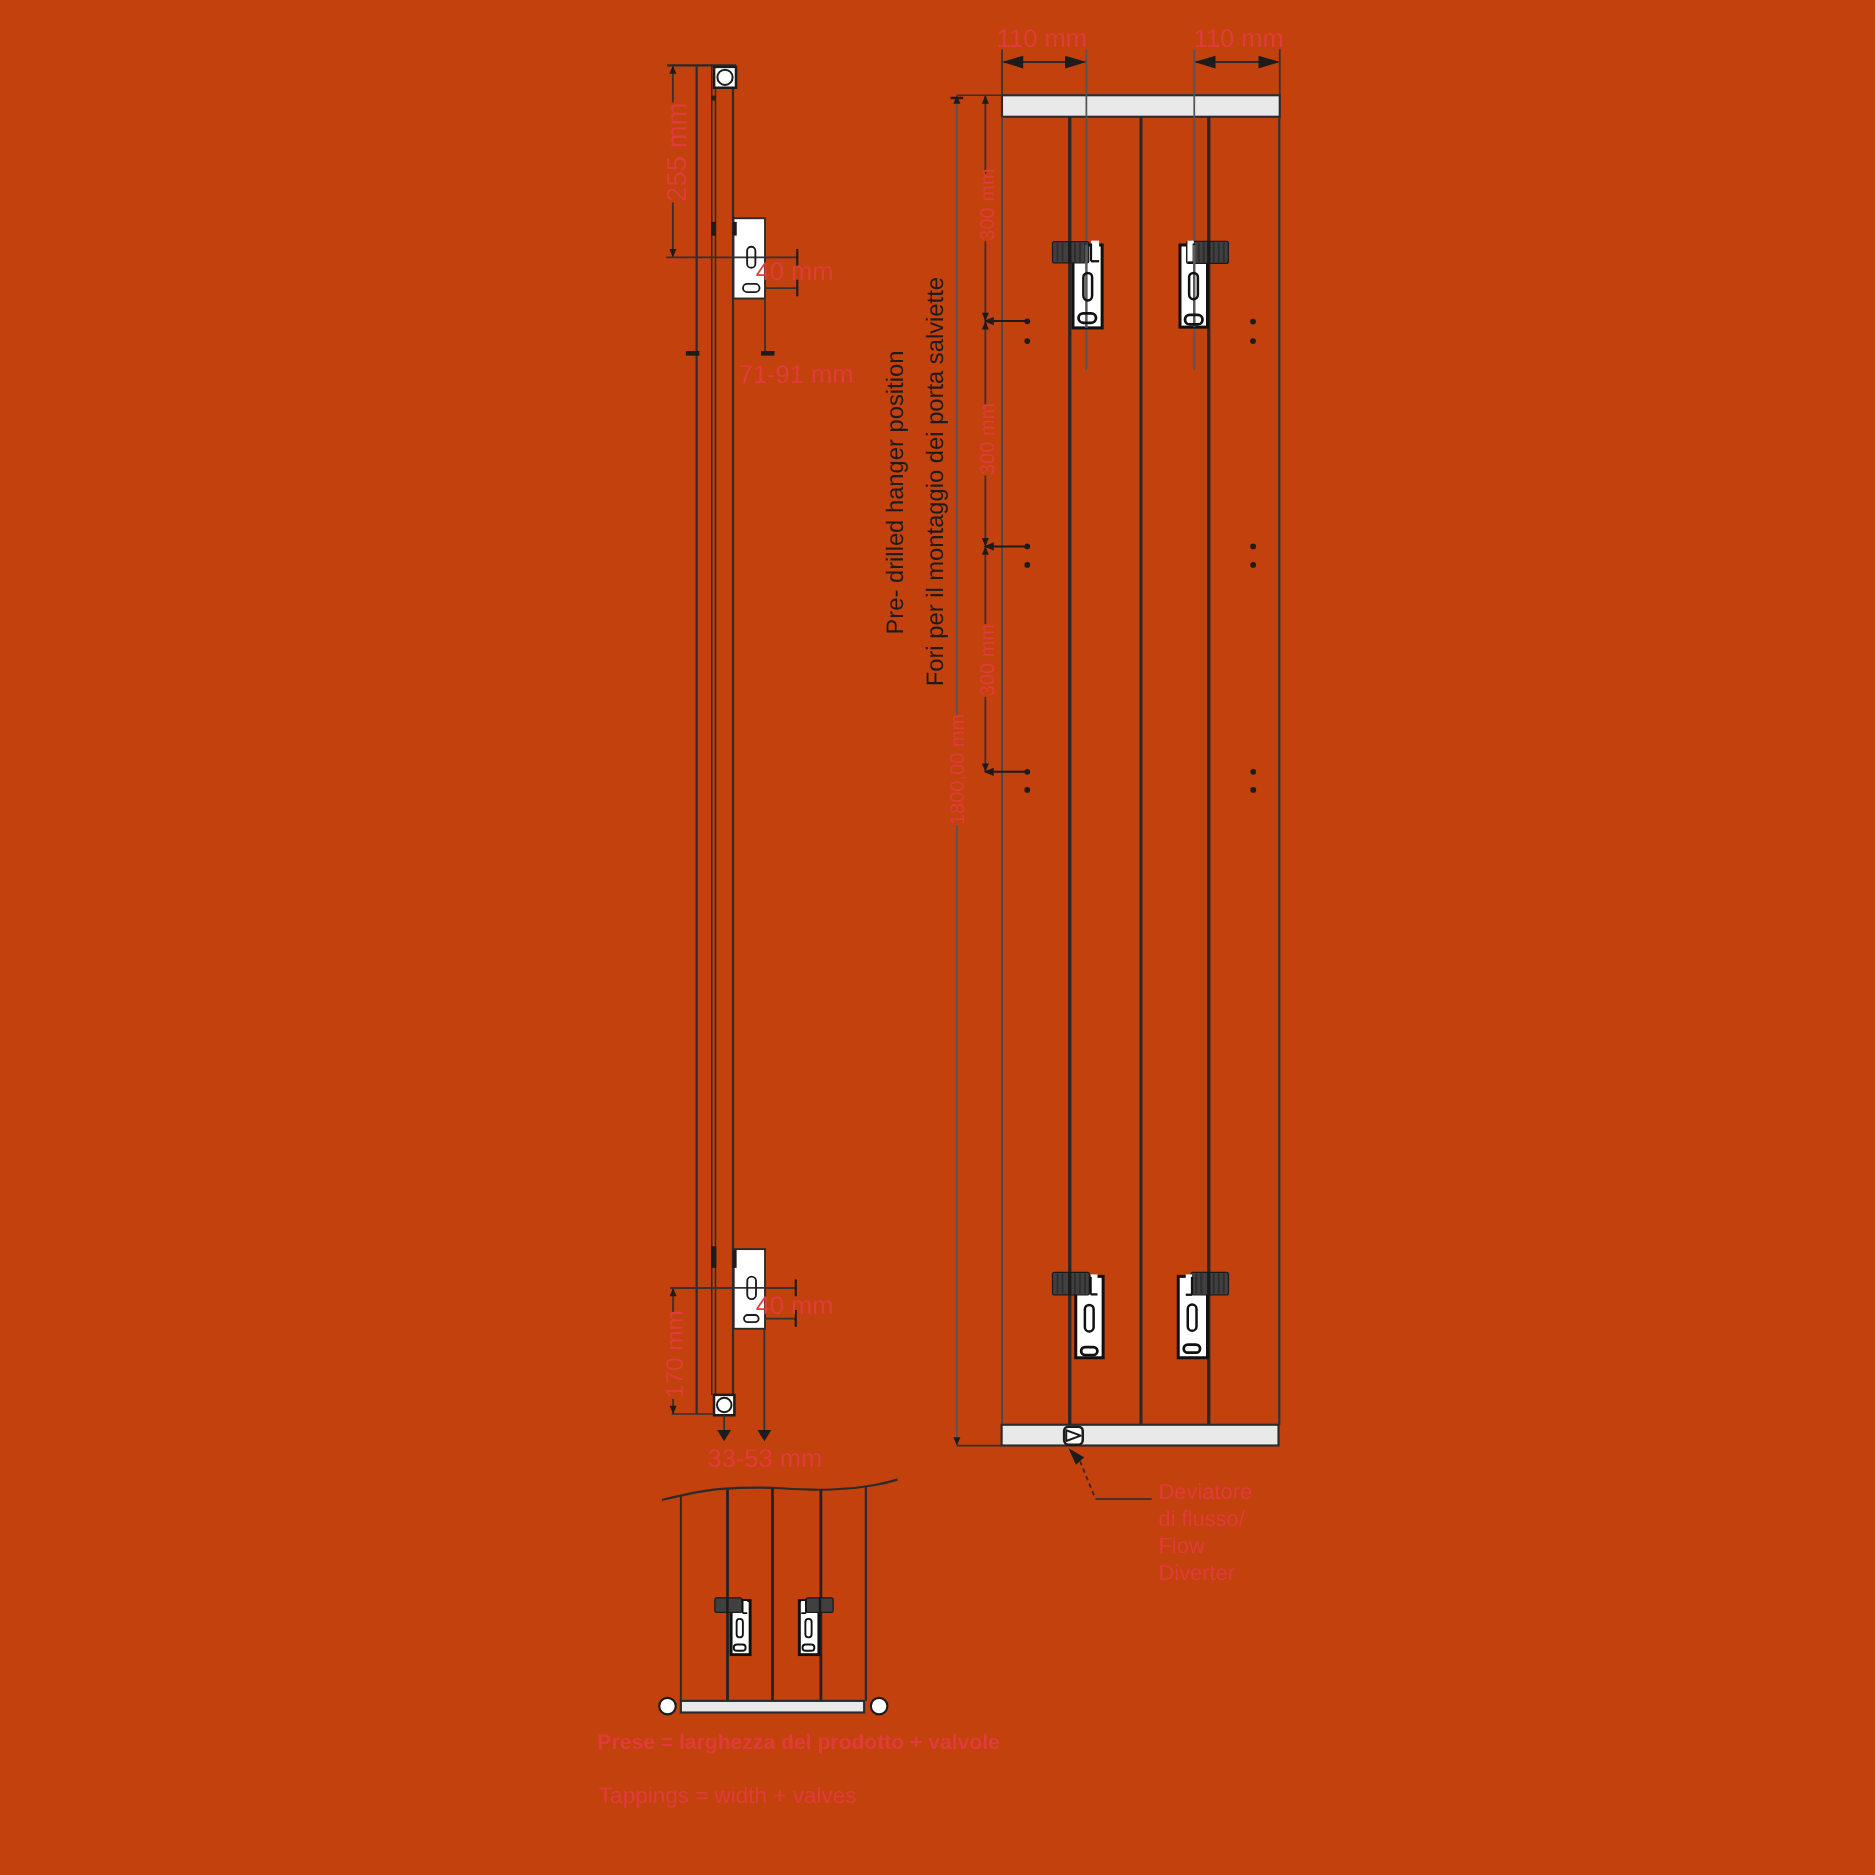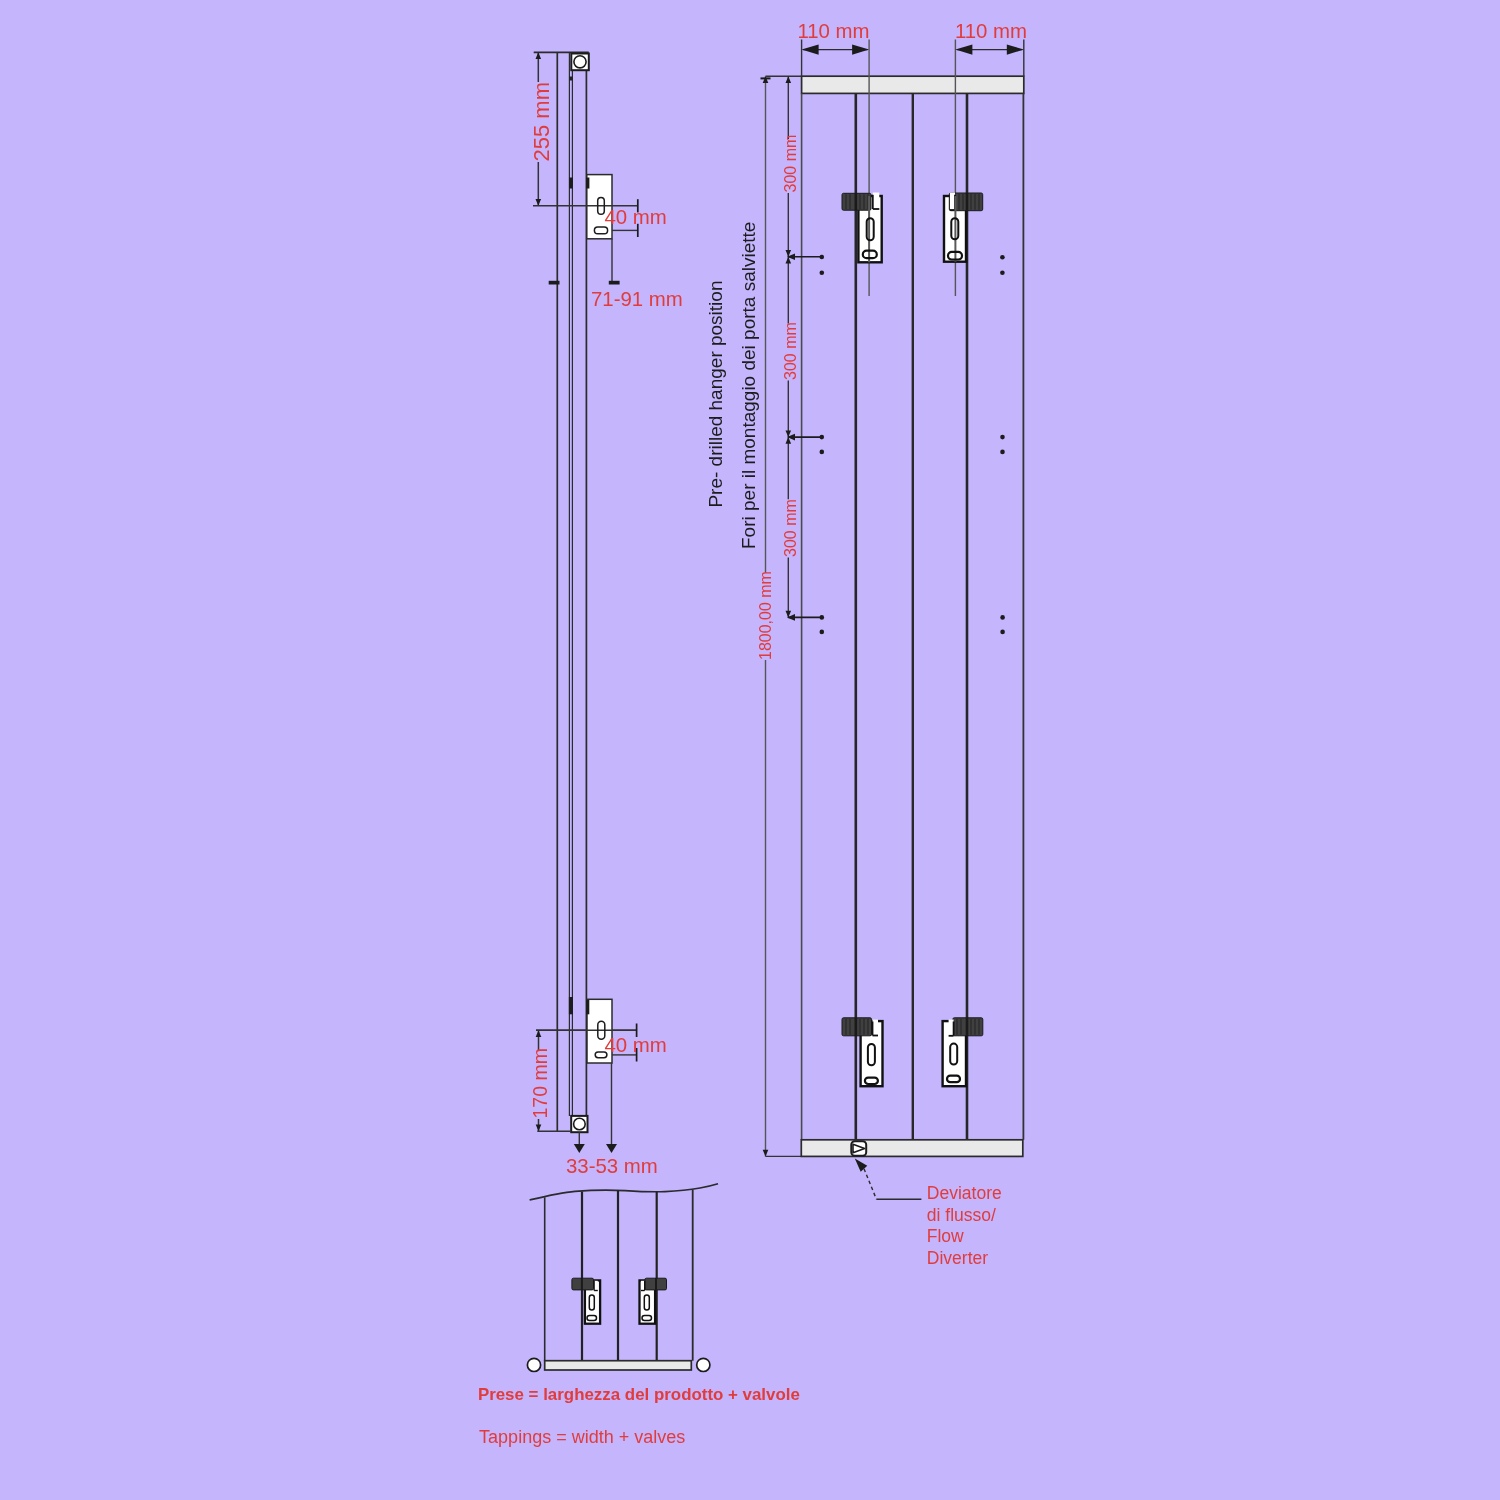--- a/index.html
+++ b/index.html
@@ -1,16 +1,16 @@
 <!DOCTYPE html>
 <html><head>
 <meta charset="utf-8">
 <style>
   html,body{margin:0;padding:0;background:#ffffff;}
-  #page{position:relative;width:1500px;height:1500px;background:#c4b5fd;overflow:hidden;}
+  #page{position:relative;width:1500px;height:1500px;background:#c2410c;overflow:hidden;}
   svg{position:absolute;left:0;top:0;}
   text{font-family:"Liberation Sans", sans-serif;}
   .red{fill:#e13c3c;}
   .blk{fill:#1c1c1c;}
 </style>
 </head>
 <body>
 <div id="page">
 <svg width="1500" height="1500" viewBox="0 0 1500 1500">
 

